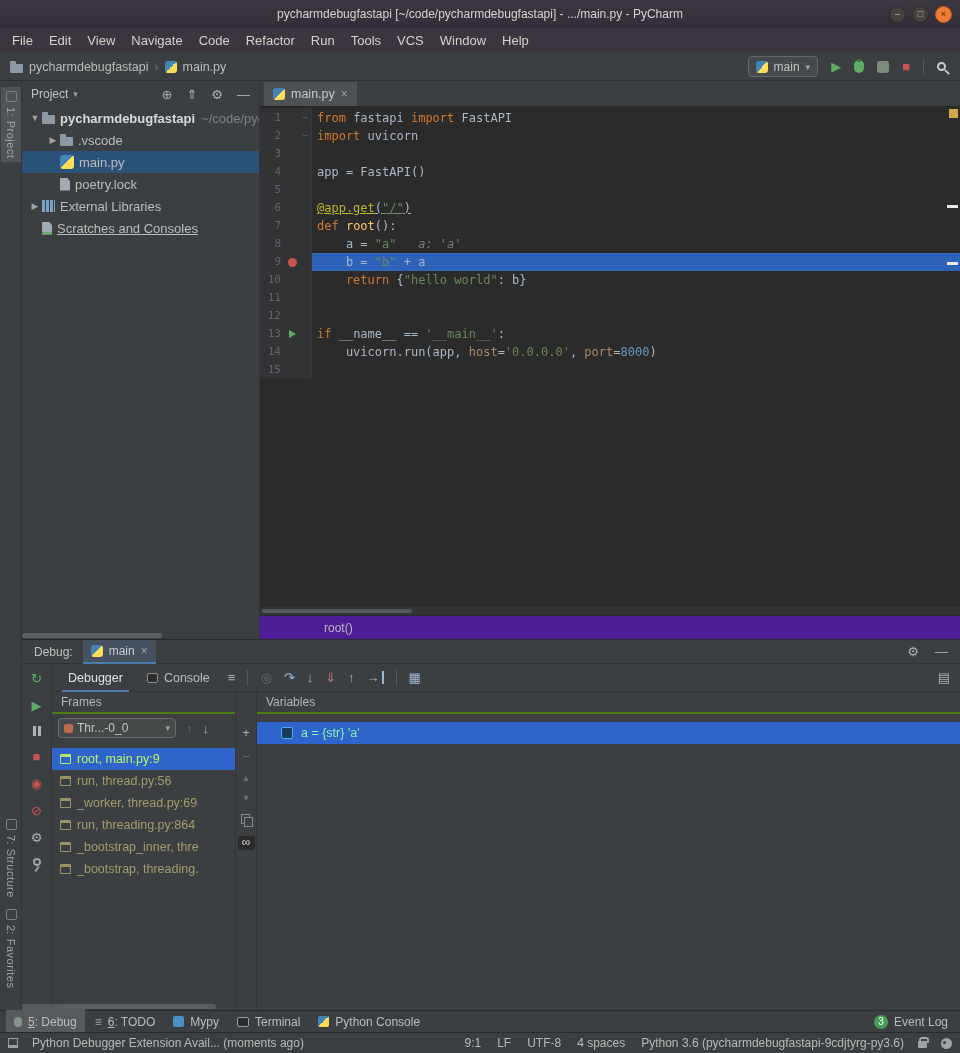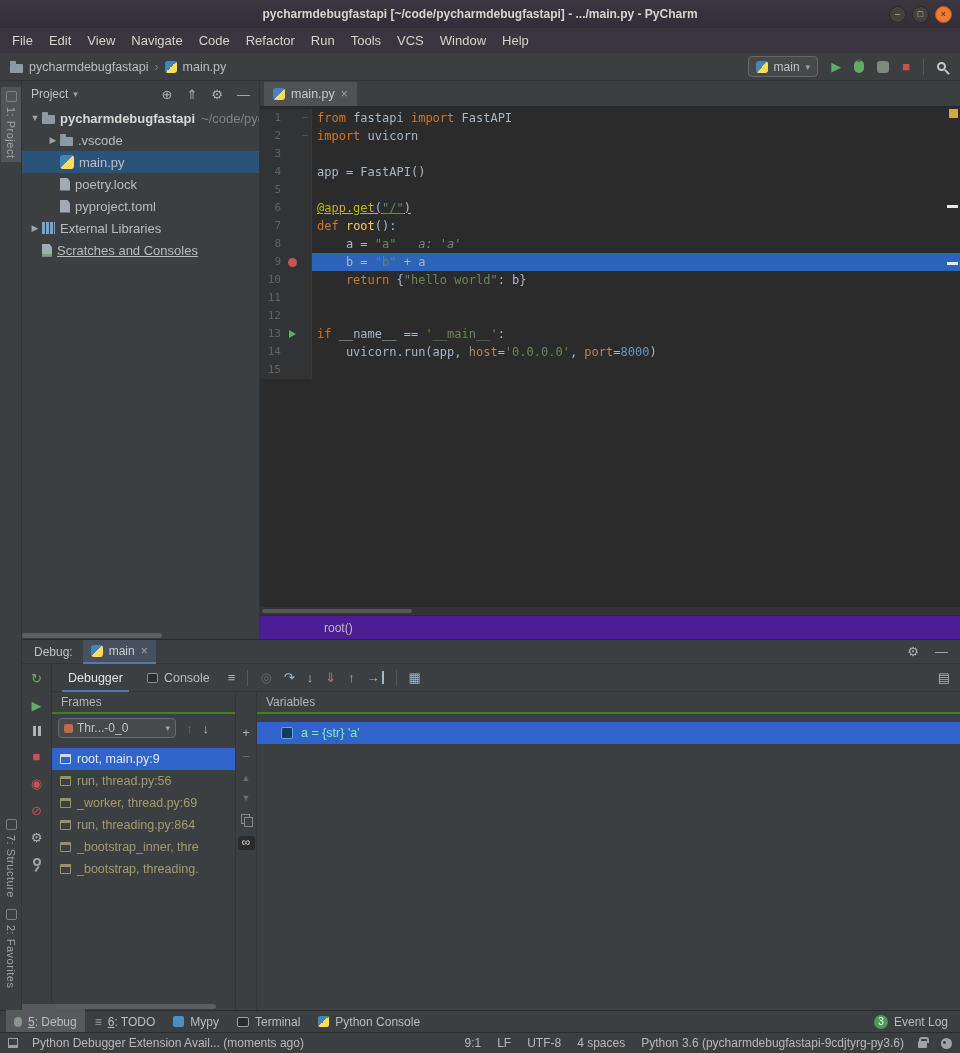--- a/index.html
+++ b/index.html
@@ -2,21 +2,21 @@
 <html><head>
 <meta charset="utf-8">
 <style>
 *{margin:0;padding:0;box-sizing:border-box}
 html,body{width:960px;height:1053px}
 body{background:#2b2b2b;font-family:"Liberation Sans","DejaVu Sans",sans-serif;font-size:12px;color:#bbbbbb;overflow:hidden}
 .window{display:flex;flex-direction:column;width:960px;height:1053px}
 .spacer{flex:1}
 
 .titlebar{height:28px;flex:0 0 28px;background:linear-gradient(#3b3640,#322d38);display:flex;align-items:center;position:relative}
-.title-text{position:absolute;left:0;right:0;text-align:center;font-weight:bold;font-size:12px;color:#d8d4ce}
+.title-text{position:absolute;left:0;right:0;text-align:center;font-weight:normal;font-size:12px;color:#d8d4ce}
 .win-controls{margin-left:auto;display:flex;gap:6px;padding-right:8px;z-index:2}
 .win-btn{width:17px;height:17px;border-radius:50%;background:#46413c;border:1px solid #2c2825;color:#c9c4bd;font-size:9px;line-height:15px;text-align:center;cursor:default}
 .win-btn.close{background:#ef7a36;border-color:#b9571c;color:#4e2408}
 
 .menubar{height:25px;flex:0 0 25px;background:#3a353e;display:flex;align-items:center;padding-left:4px}
 .menu-item{padding:3px 8px;color:#d6d2cc;font-size:13px}
 
 .navbar{height:28px;flex:0 0 28px;background:#3c3f41;border-bottom:1px solid #2f3132;display:flex;align-items:center;padding:0 10px;gap:6px}
 .crumb{color:#bbb;font-size:12.5px}
 .crumb-sep{color:#777;font-size:12px}
@@ -119,21 +119,21 @@
 .dbg-tab.sel{box-shadow:inset 0 -2px 0 #4d7bb0;color:#e2e2e2}
 .dbg-panels{flex:1;display:flex;min-height:0}
 .panel-header{height:22px;flex:0 0 22px;display:flex;align-items:center;padding-left:9px;font-size:12px;color:#b4b4b4;border-bottom:2px solid #4d7c0f}
 .frames-panel{width:184px;flex:0 0 184px;display:flex;flex-direction:column;border-right:1px solid #333537;background:#3c3f41;min-width:0}
 .thread-row{display:flex;align-items:center;gap:10px;padding:4px 6px;height:28px;flex:0 0 28px}
 .thread-combo{display:flex;align-items:center;gap:4px;width:118px;height:20px;background:#45494a;border:1px solid #686c6e;border-radius:4px;padding:0 5px;font-size:12px;color:#c2c2c2}
 .thread-label{flex:1;overflow:hidden;white-space:nowrap}
 .frames-list{margin-top:6px}
 .frame-row{height:22px;display:flex;align-items:center;gap:6px;padding:0 8px;font-size:12.5px;color:#b6b6b6;white-space:nowrap;overflow:hidden}
 .frame-row.lib{color:#a49c6a}
-.frame-row.sel{background:#2f65ca;color:#e5e5e5}
+.frame-row.sel{background:#2f65ca;color:#bef264}
 .frames-hscroll{margin-top:auto;height:7px;flex:0 0 7px;position:relative}
 .frames-hscroll .thumb{position:absolute;left:4px;top:1px;width:160px;height:5px;background:#5a5e60;border-radius:3px}
 .watch-col{width:21px;flex:0 0 21px;background:#3c3f41;border-right:1px solid #333537;display:flex;flex-direction:column;align-items:center;padding-top:34px;gap:11px;font-size:12px}
 .inf-btn{background:#2b2b2b;border-radius:3px;width:17px;height:14px;line-height:13px;text-align:center;color:#d5d5d5;font-size:12px}
 .variables-panel{flex:1;display:flex;flex-direction:column;background:#3c3f41;min-width:0}
 .variables-list{margin-top:8px}
 .var-row{height:22px;display:flex;align-items:center;gap:8px;padding-left:24px;font-size:12.5px;color:#c6c6c6}
 .var-row.sel{background:#2f65ca;color:#86efac}
 
 .tw-bar{height:22px;flex:0 0 22px;background:#3c3f41;border-top:1px solid #292b2c;display:flex;align-items:center;padding:0 6px}
@@ -245,25 +245,20 @@
               <div class="tree-row sel" style="padding-left: 24px;">
                 <span class="tree-arrow"></span>
                 <span class="ic ic-python"></span>
                 <span class="tree-label">main.py</span>
               </div>
               <div class="tree-row" style="padding-left: 24px;">
                 <span class="tree-arrow"></span>
                 <span class="ic ic-file"></span>
                 <span class="tree-label">poetry.lock</span>
               </div>
-              <div class="tree-row" style="padding-left: 24px;">
-                <span class="tree-arrow"></span>
-                <span class="ic ic-file"></span>
-                <span class="tree-label">pyproject.toml</span>
-              </div>
               <div class="tree-row" style="padding-left: 6px;">
                 <span class="tree-arrow">▶</span>
                 <span class="ic ic-lib"></span>
                 <span class="tree-label">External Libraries</span>
               </div>
               <div class="tree-row" style="padding-left: 6px; text-decoration: underline;">
                 <span class="tree-arrow"></span>
                 <span class="ic ic-scratch"></span>
                 <span class="tree-label">Scratches and Consoles</span>
               </div>

